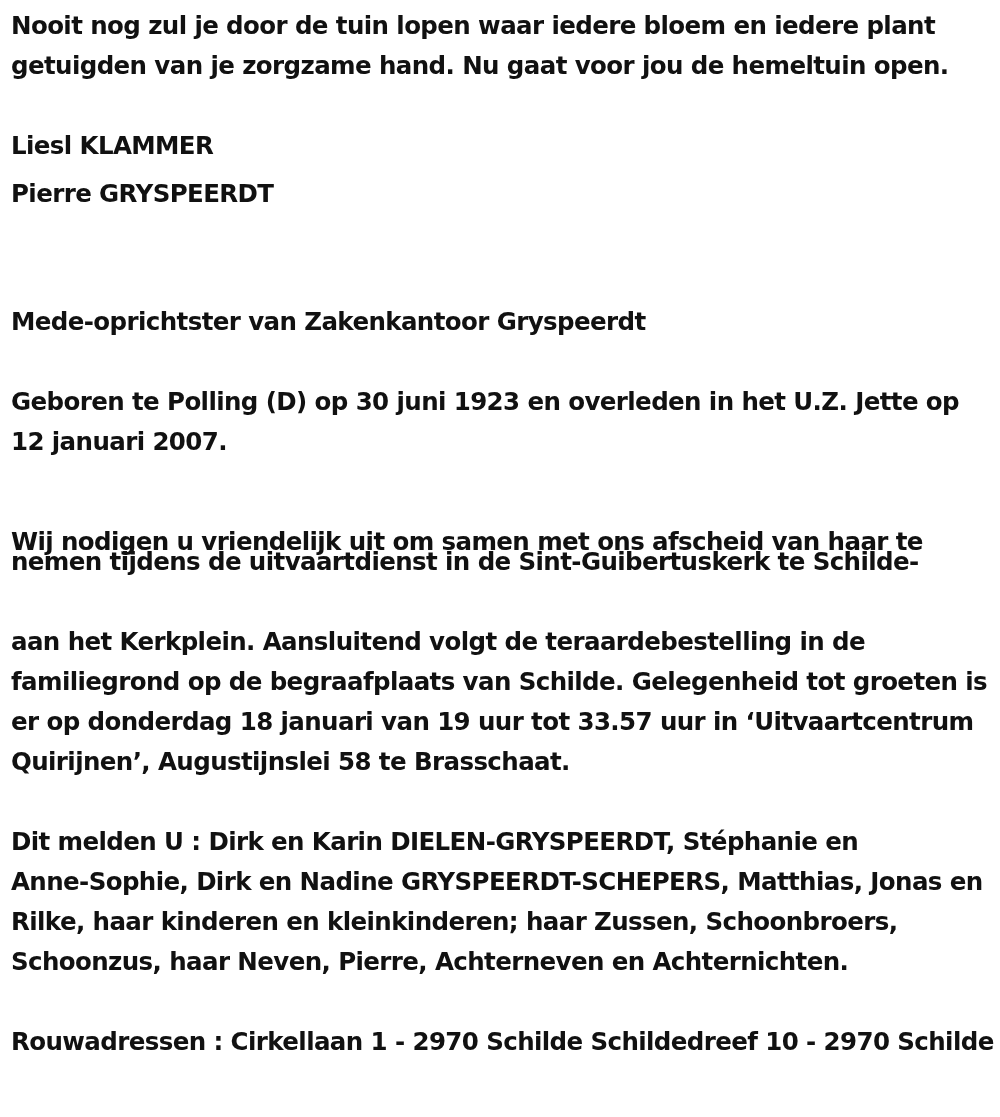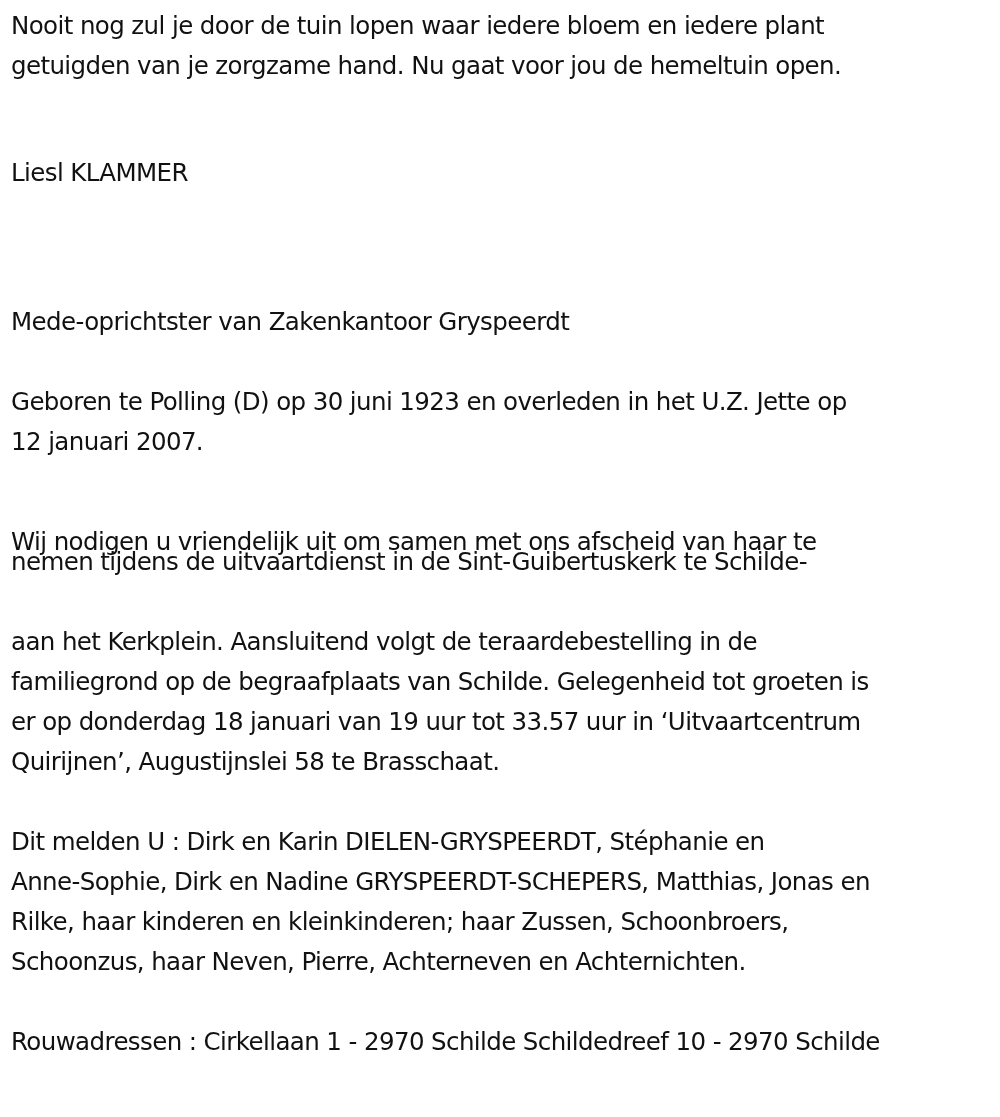--- a/index.html
+++ b/index.html
@@ -8,31 +8,33 @@
     font-family: "DejaVu Sans", sans-serif;
     color: #111111;
   }
   .page { position: relative; width: 1000px; height: 1117px; }
   .line {
     position: absolute; left: 11px;
     font-size: 24.5px; line-height: 40px;
     white-space: nowrap;
     letter-spacing: -0.6px;
     transform-origin: left top;
+    font-weight: bold;
   }
-  .bold { font-weight: normal; margin-top: 27px; }
+  .bold { font-weight: bold; }
 </style>
 </head>
 <body>
 
 <div class="page">
   <div class="line" style="top:6px">Nooit nog zul je door de tuin lopen waar iedere bloem en iedere plant</div>
   <div class="line" style="top:46px">getuigden van je zorgzame hand. Nu gaat voor jou de hemeltuin open.</div>
 
   <div class="line bold" style="top:126px">Liesl KLAMMER</div>
+  <div class="line" style="top:174px">Pierre GRYSPEERDT</div>
 
   <div class="line" style="top:302px">Mede-oprichtster van Zakenkantoor Gryspeerdt</div>
 
   <div class="line" style="top:382px">Geboren te Polling (D) op 30 juni 1923 en overleden in het U.Z. Jette op</div>
   <div class="line" style="top:422px">12 januari 2007.</div>
 
   <div class="line" style="top:522px">Wij nodigen u vriendelijk uit om samen met ons afscheid van haar te</div>
   <div class="line" style="top:542px">nemen tijdens de uitvaartdienst in de Sint-Guibertuskerk te Schilde-</div>
   <div class="line" style="top:622px">aan het Kerkplein. Aansluitend volgt de teraardebestelling in de</div>
   <div class="line" style="top:662px">familiegrond op de begraafplaats van Schilde. Gelegenheid tot groeten is</div>

